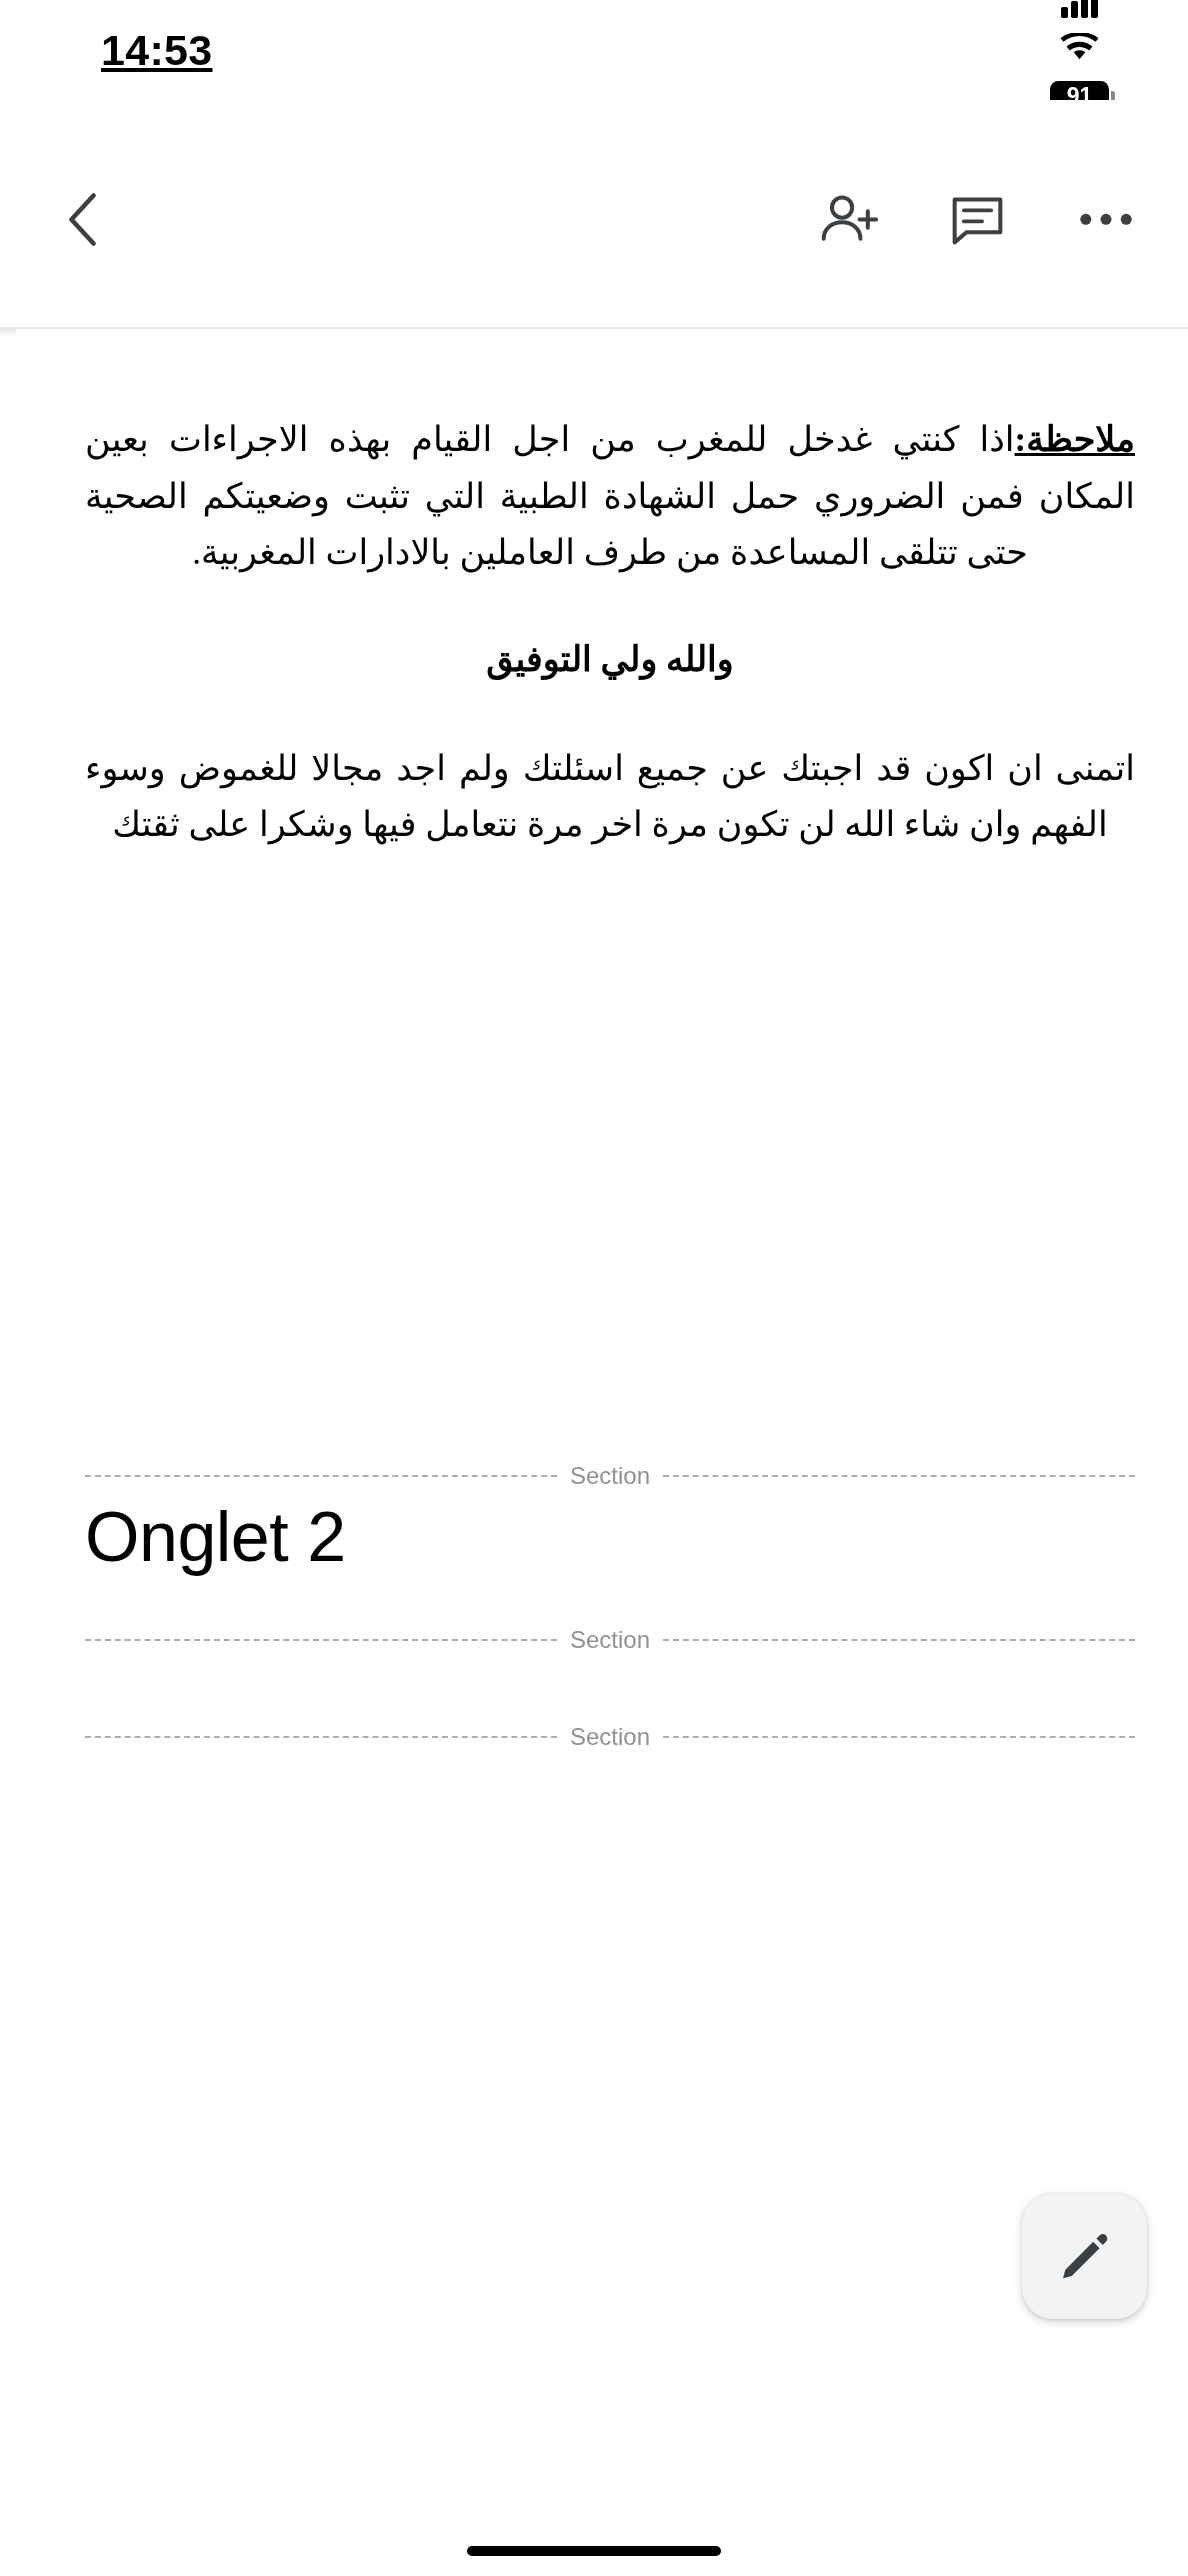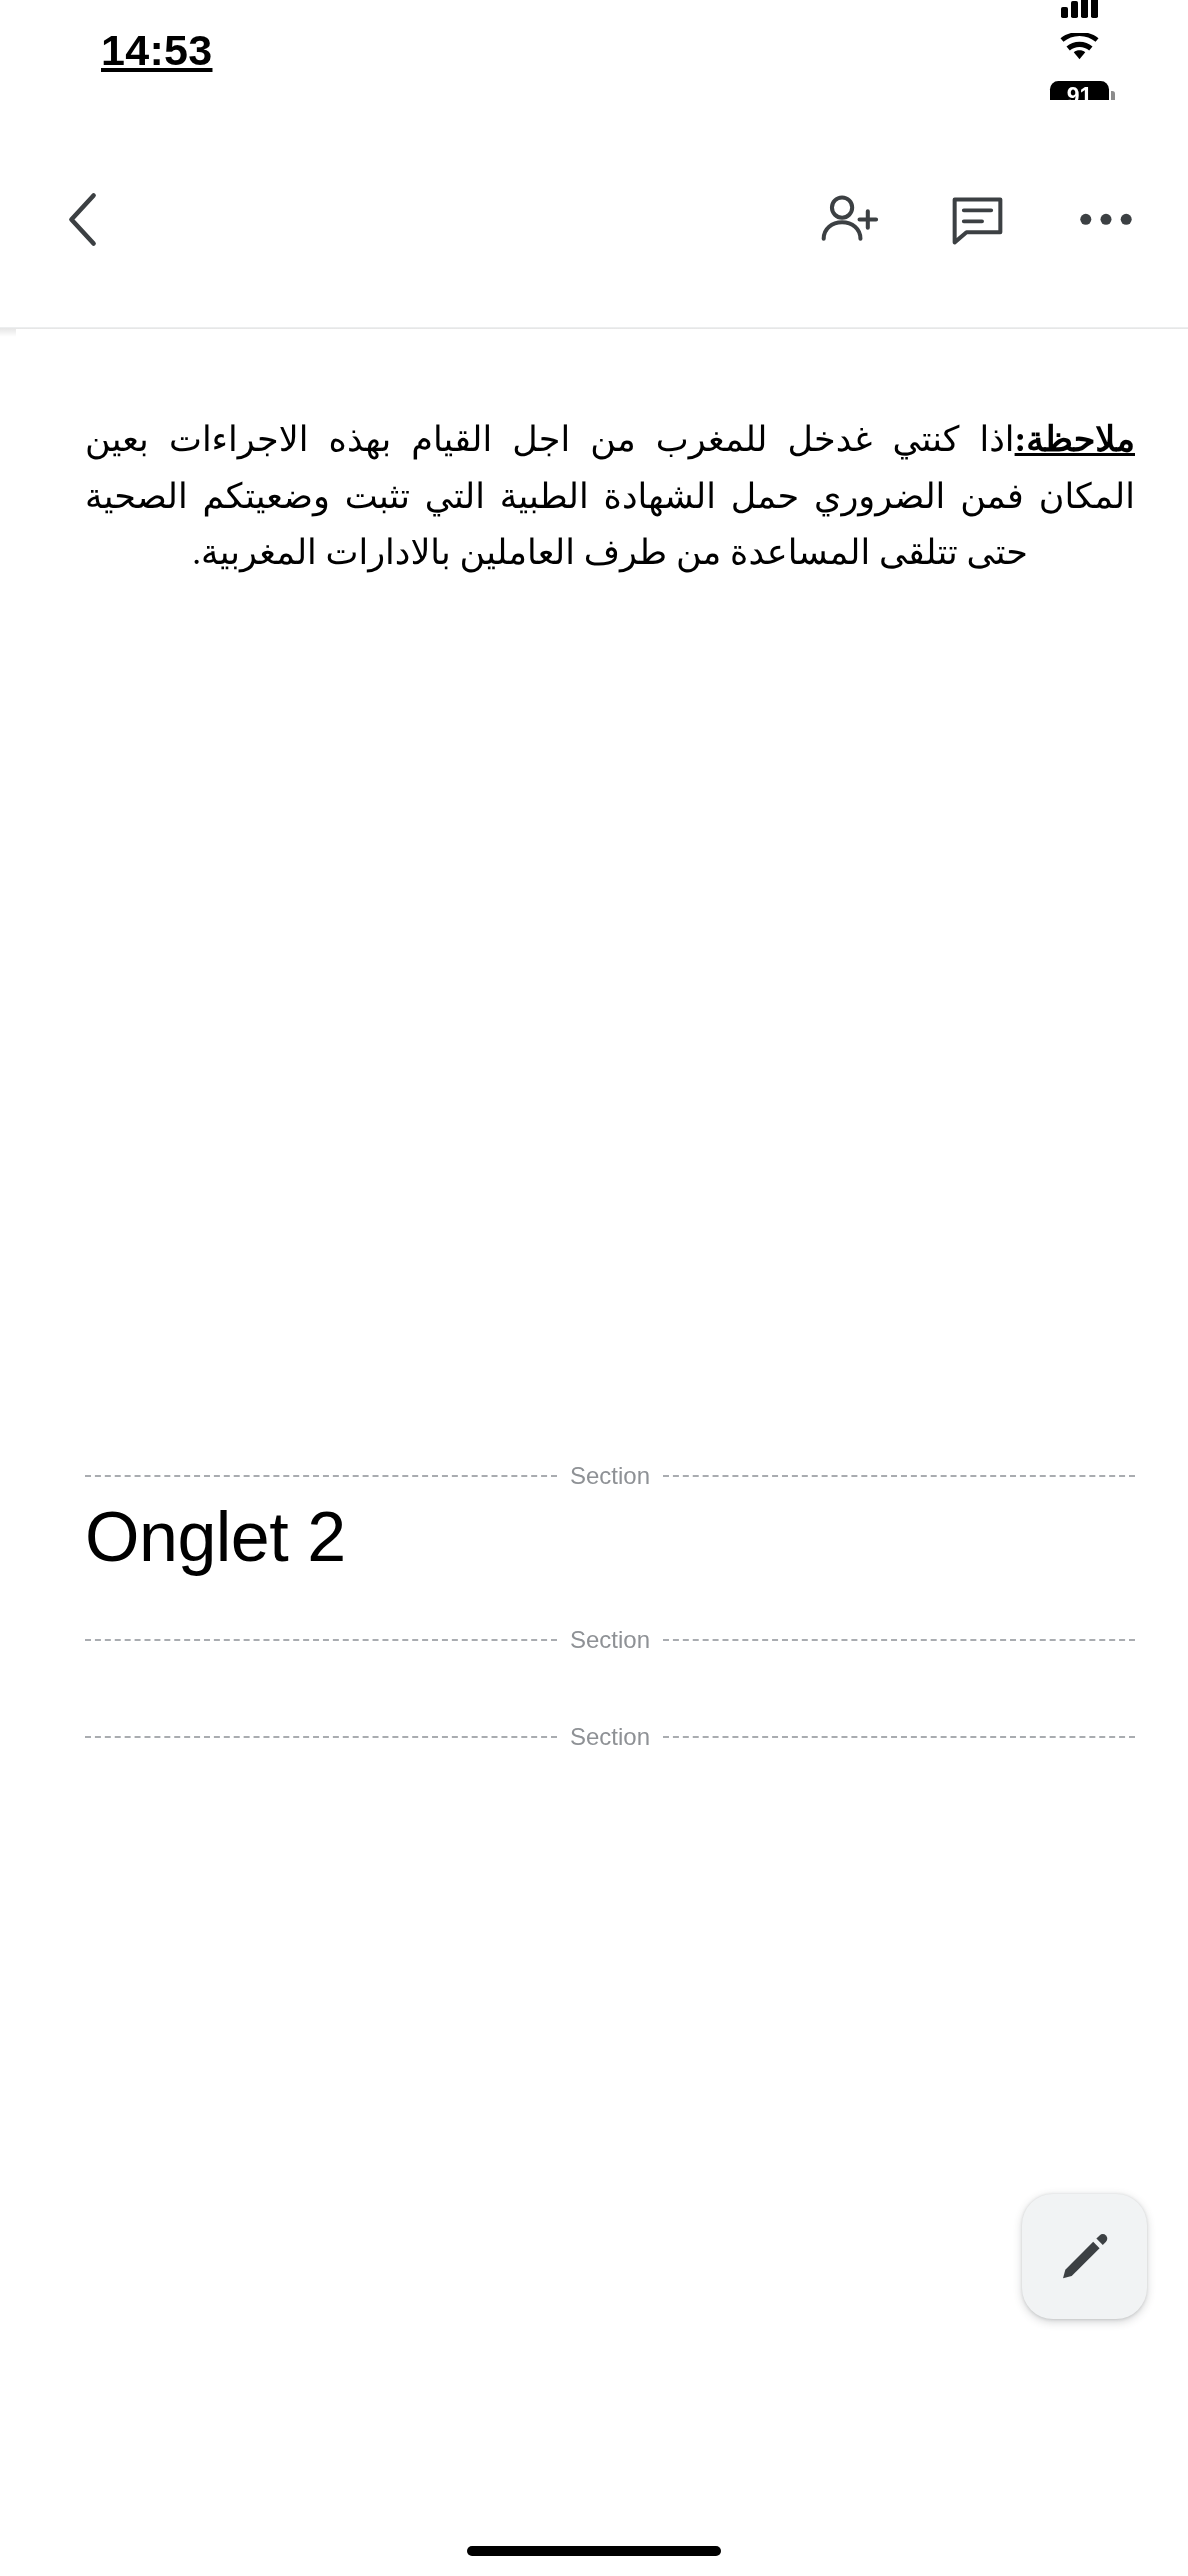--- a/index.html
+++ b/index.html
@@ -283,20 +283,22 @@
         </svg>
       </span>
     </button>
   </div>
 </div>
 <div class="appbar-shadow"></div>
 
 <div class="doc">
   <div class="page">
     <p class="para p1"><span class="lead">ملاحظة:</span><span>اذا كنتي غدخل للمغرب من اجل القيام بهذه الاجراءات بعين المكان فمن الضروري حمل الشهادة الطبية التي تثبت وضعيتكم الصحية حتى تتلقى  المساعدة من طرف العاملين بالادارات المغربية.</span></p>
+    <p class="para p2">والله ولي التوفيق</p>
+    <p class="para p3">اتمنى ان اكون قد  اجبتك عن جميع اسئلتك ولم اجد مجالا للغموض وسوء الفهم وان شاء الله لن تكون مرة اخر مرة نتعامل فيها وشكرا على ثقتك</p>
   </div>
 
   <div class="section-sep sep-1">
     <span class="dash"></span>
     <span>Section</span>
     <span class="dash"></span>
   </div>
 
   <div class="onglet-title">Onglet 2</div>
 

